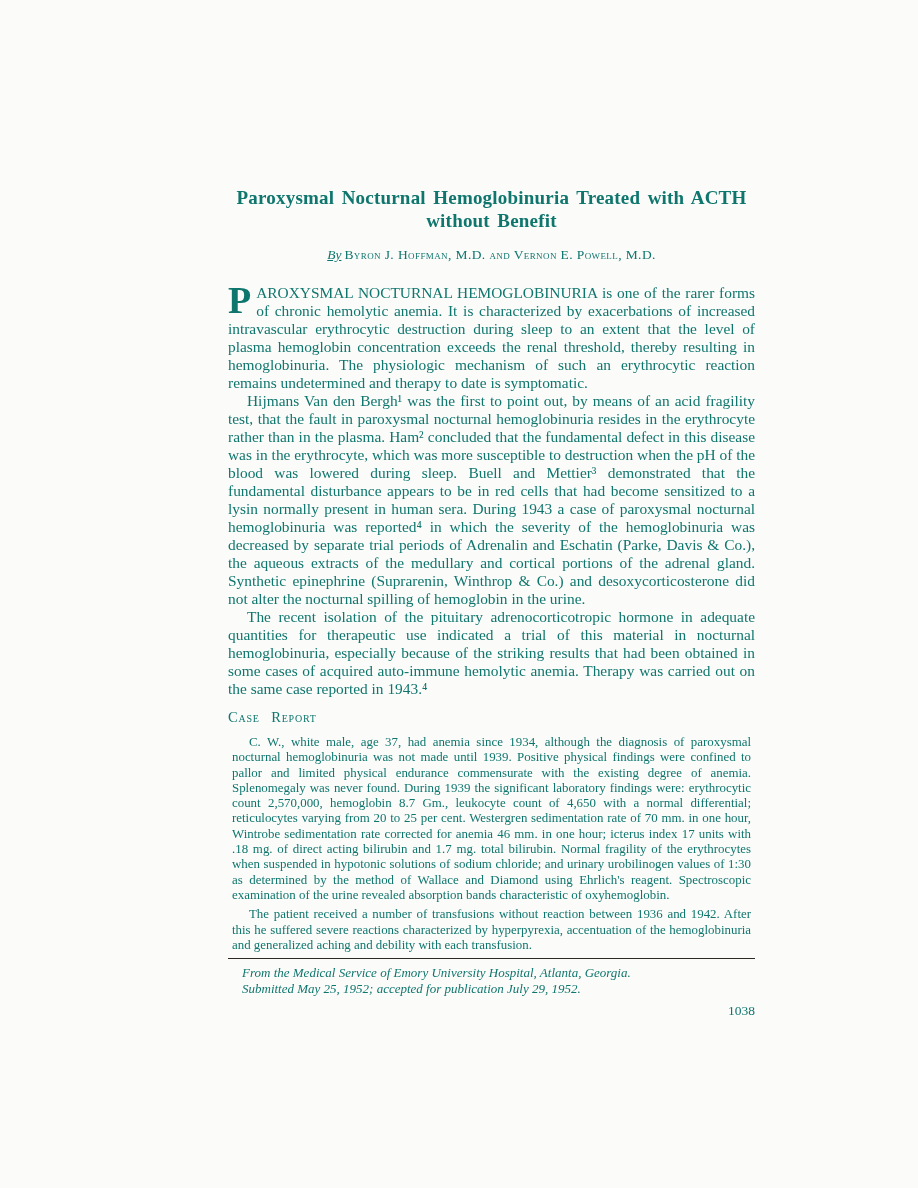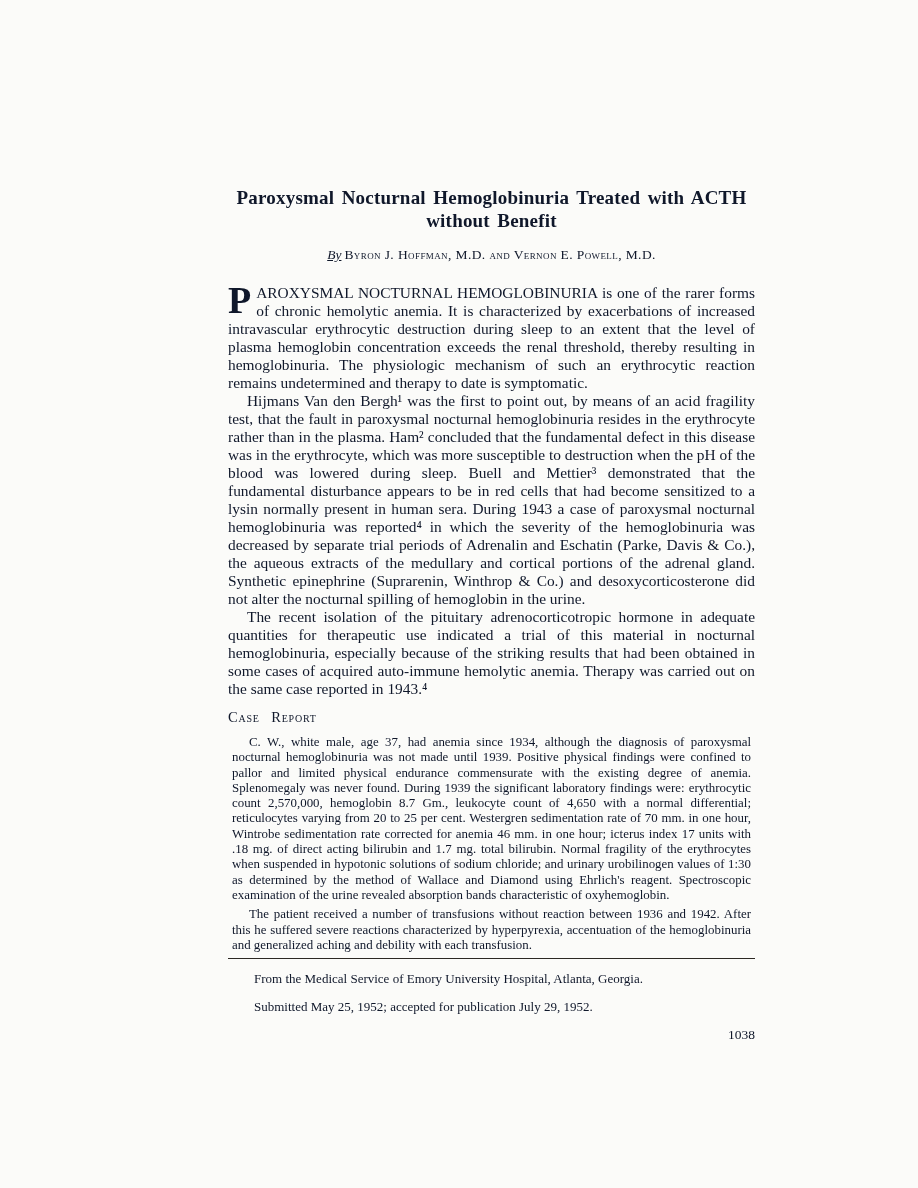--- a/index.html
+++ b/index.html
@@ -5,21 +5,21 @@
   html, body {
     margin: 0;
     padding: 0;
     background: #ffffff;
   }
   .page {
     position: relative;
     width: 918px;
     height: 1188px;
     background: #fbfbf9;
-    color: #0f172a;
+    color: #0f766e;
     font-family: "Liberation Serif", "DejaVu Serif", serif;
     overflow: hidden;
   }
   .column {
     position: absolute;
     left: 228px;
     top: 186px;
     width: 527px;
   }
   .title {
@@ -78,21 +78,21 @@
   .footnote-rule {
     margin: 5px 0 0 0;
     border: 0;
     border-top: 1.6px solid #2c2823;
   }
   .footnote {
     margin-top: 6px;
     font-size: 13px;
     line-height: 15.8px;
   }
-  .footnote p { margin: 12px; text-indent: 14px; }
+  .footnote p { margin: 0; text-indent: 14px; font-style: italic; }
   .page-number {
     margin-top: 6px;
     text-align: right;
     font-size: 13.5px;
   }
 </style>
 </head>
 <body>
 
 <div class="page">

